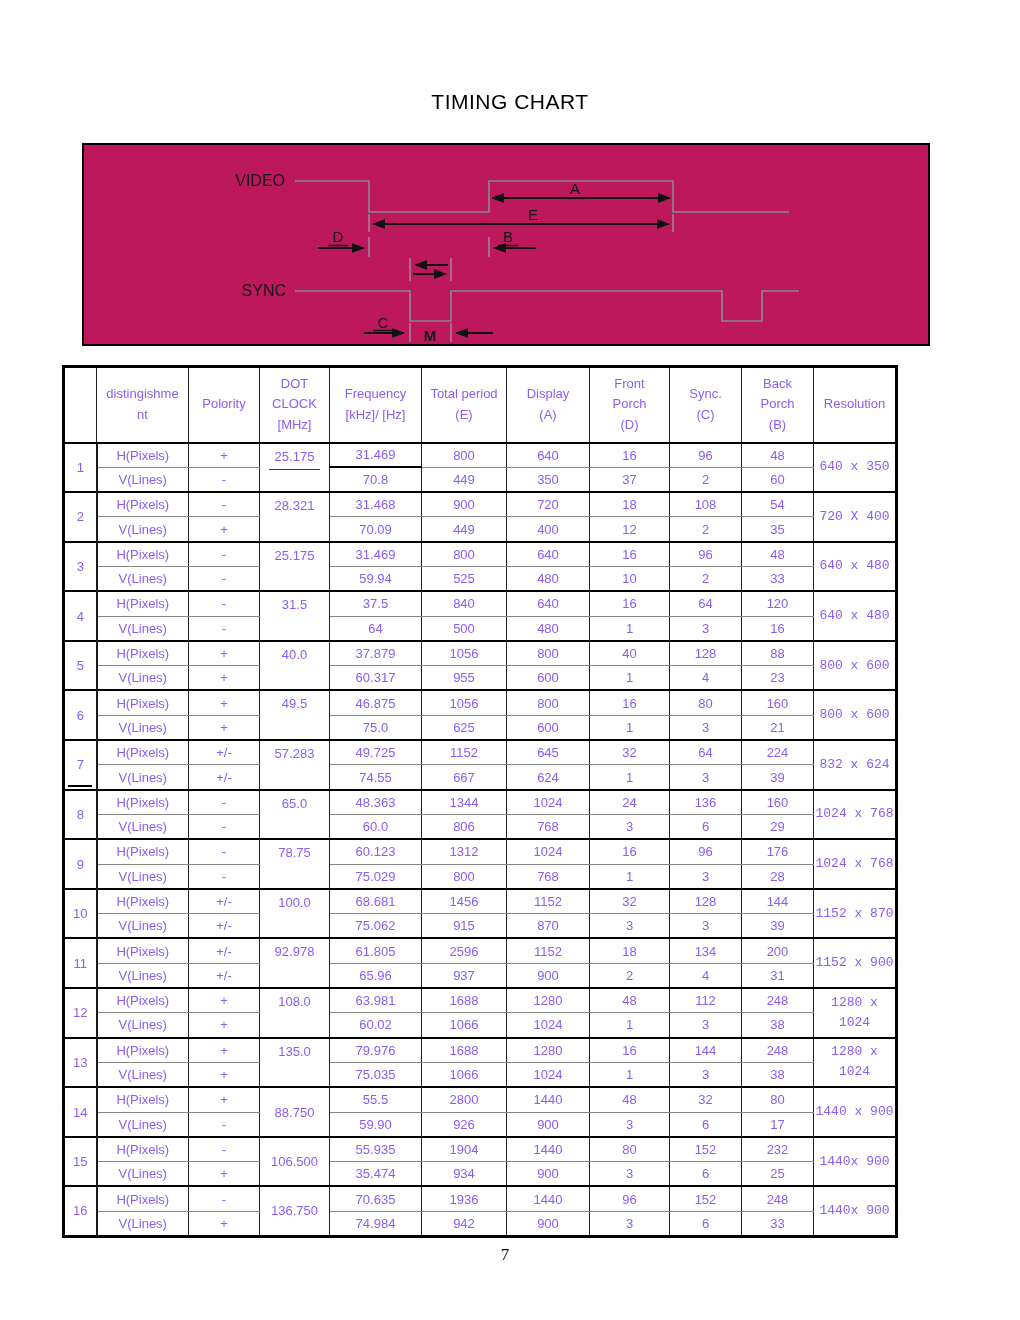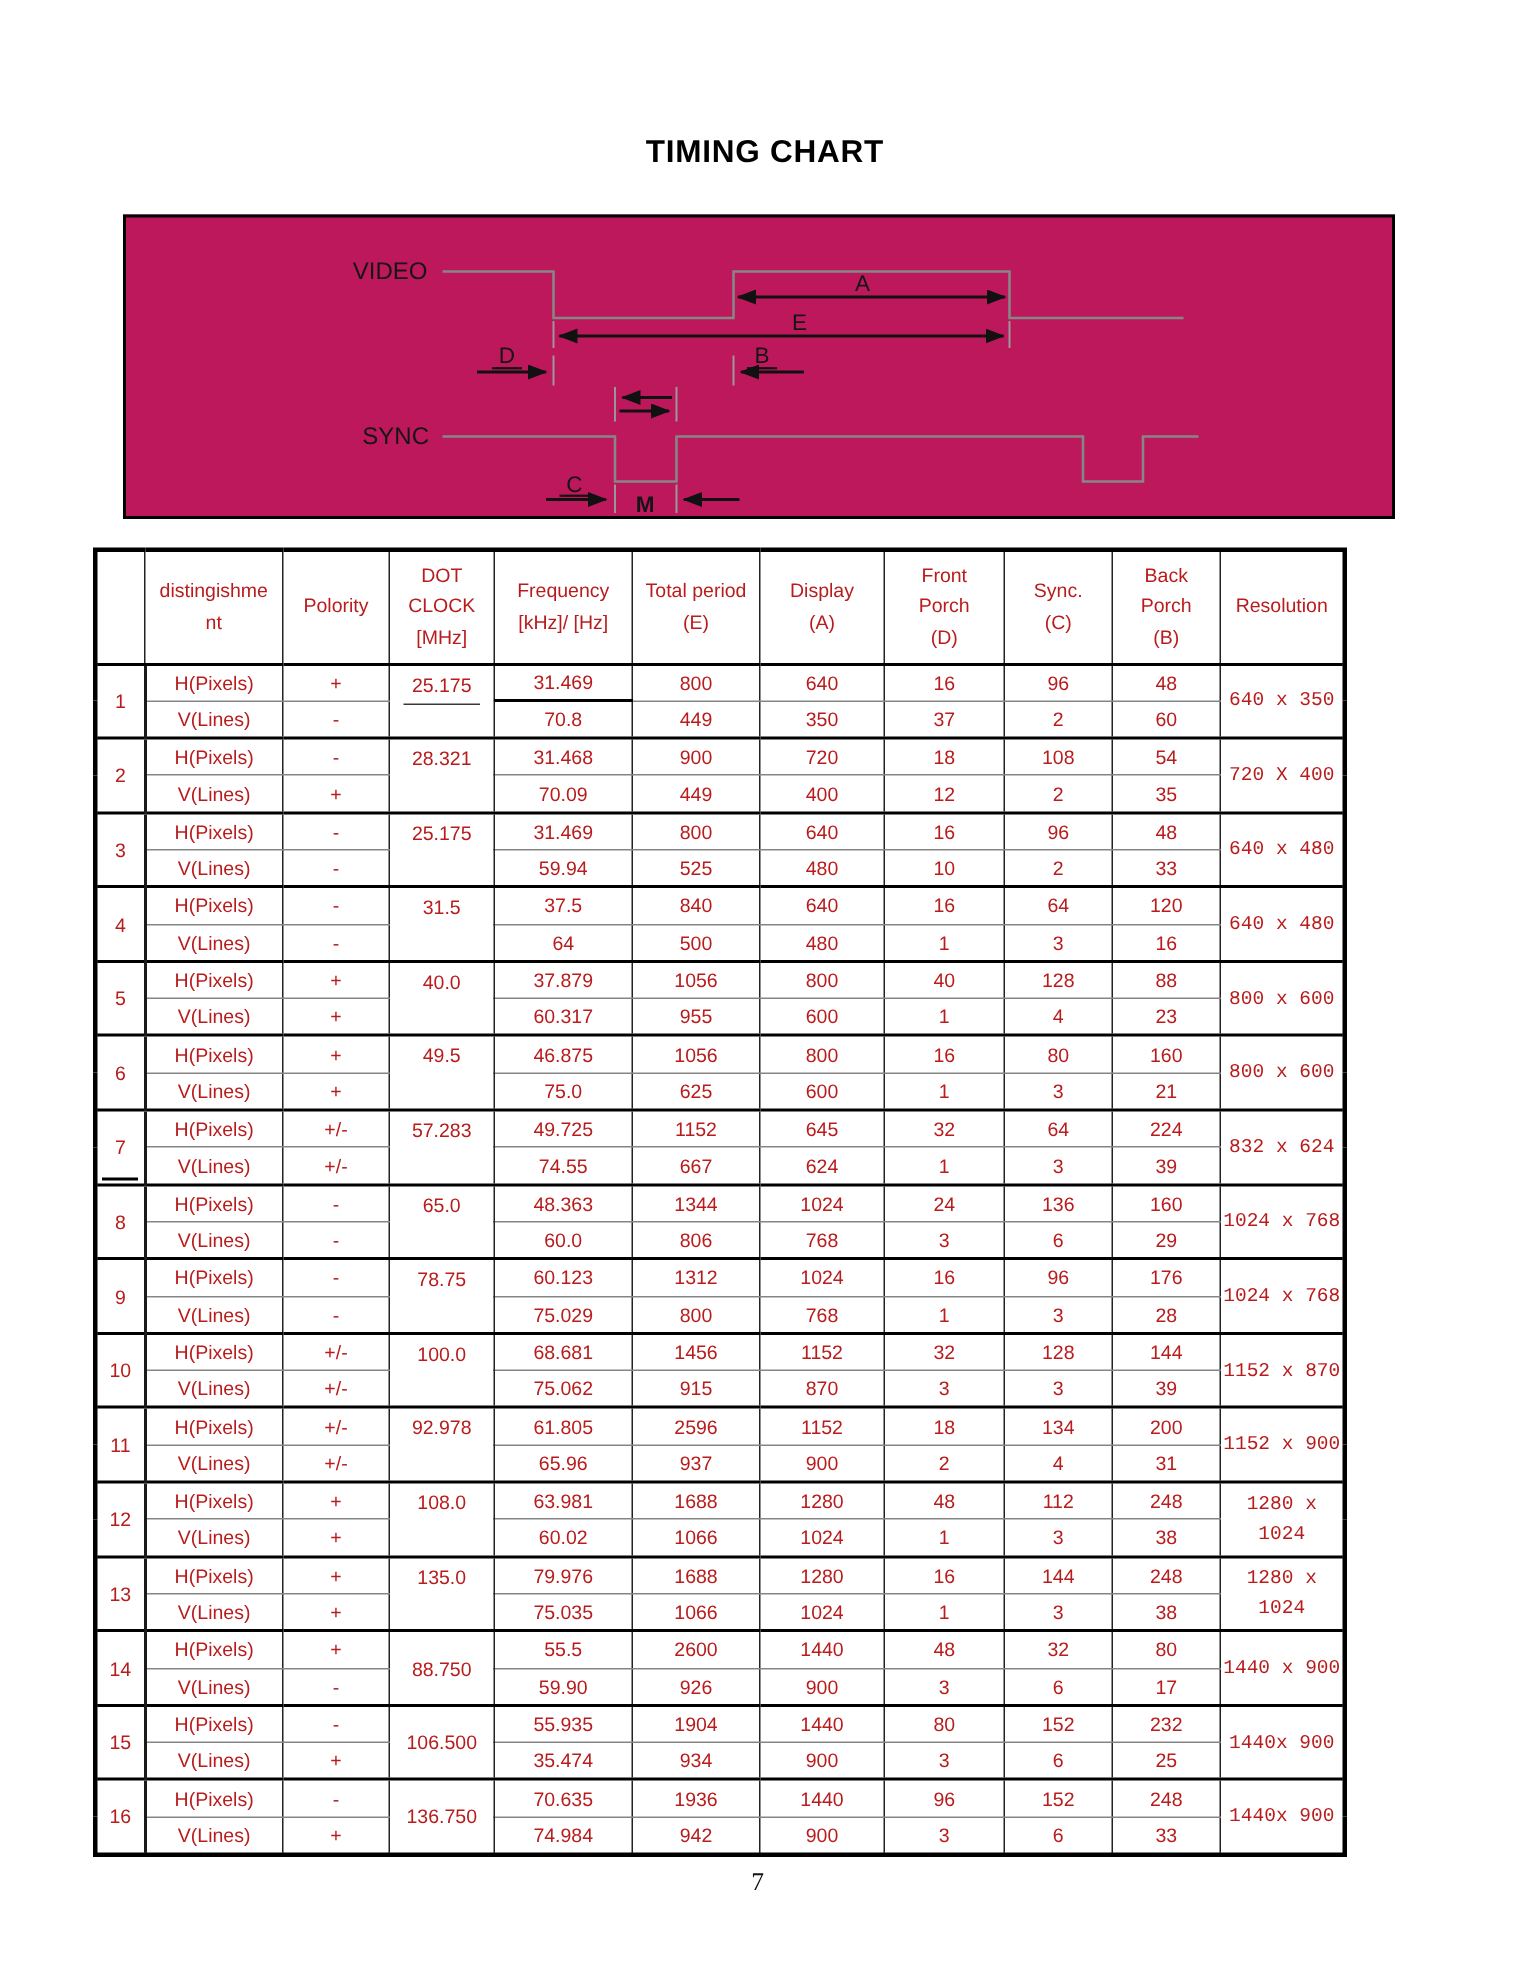--- a/index.html
+++ b/index.html
@@ -3,34 +3,34 @@
 <meta charset="utf-8">
 <style>
   html,body { margin:0; padding:0; }
   body {
     width:1020px; height:1320px; background:#ffffff; position:relative;
     font-family:"Liberation Sans", sans-serif; color:#111;
     -webkit-font-smoothing:antialiased;
   }
   .title {
     position:absolute; top:90px; left:0; width:100%;
-    text-align:center; font-size:21px; font-weight:bold; letter-spacing:.5px; color:#000;
+    text-align:center; font-size:21px; font-weight:normal; letter-spacing:.5px; color:#000;
   }
   .diagram {
     position:absolute; left:82px; top:143px; width:844px; height:199px;
     border:2px solid #000; background:#be185d;
   }
   .wave text { font-family:"Liberation Sans", sans-serif; font-size:16px; fill:#151515; }
   .wave text.lbl { font-size:15px; }
   .wave text.bold { font-weight:bold; }
 
   table.tchart {
     position:absolute; left:62px; top:365px; width:833px;
     border-collapse:collapse; table-layout:fixed;
-    font-size:13px; color:#b91c1c; border:3px solid #000;
+    font-size:13px; color:#8b5cf6; border:3px solid #000;
   }
   .tchart th, .tchart td {
     padding:0; text-align:center; vertical-align:middle;
     border-left:1.5px solid #222; border-right:1.5px solid #222;
     overflow:hidden;
   }
   .tchart thead tr { height:76px; }
   .tchart thead th {
     font-weight:normal; white-space:pre-line; line-height:1.6;
     border-top:3px solid #000; border-bottom:2.8px solid #000;
@@ -452,21 +452,21 @@
         <td>1</td>
         <td>3</td>
         <td>38</td>
       </tr>
       <tr class="rh">
         <td class="c-num" rowspan="2">14</td>
         <td class="sub">H(Pixels)</td>
         <td class="sub">+</td>
         <td class="c-dc dc-mid" rowspan="2">88.750</td>
         <td class="sub">55.5</td>
-        <td class="sub">2600</td>
+        <td class="sub">2800</td>
         <td class="sub">1440</td>
         <td class="sub">48</td>
         <td class="sub">32</td>
         <td class="sub">80</td>
         <td class="c-res" rowspan="2">1440 x 900</td>
       </tr>
       <tr class="rv">
         <td>V(Lines)</td>
         <td>-</td>
         <td>59.90</td>

